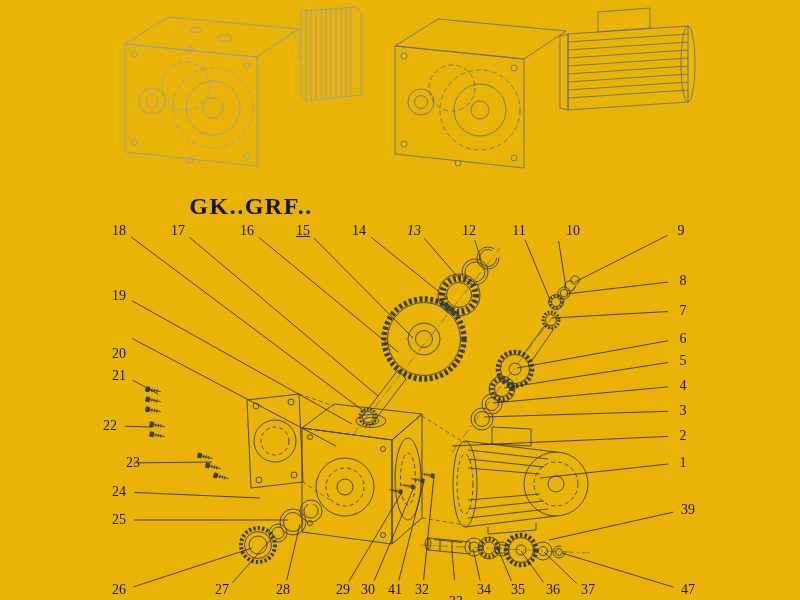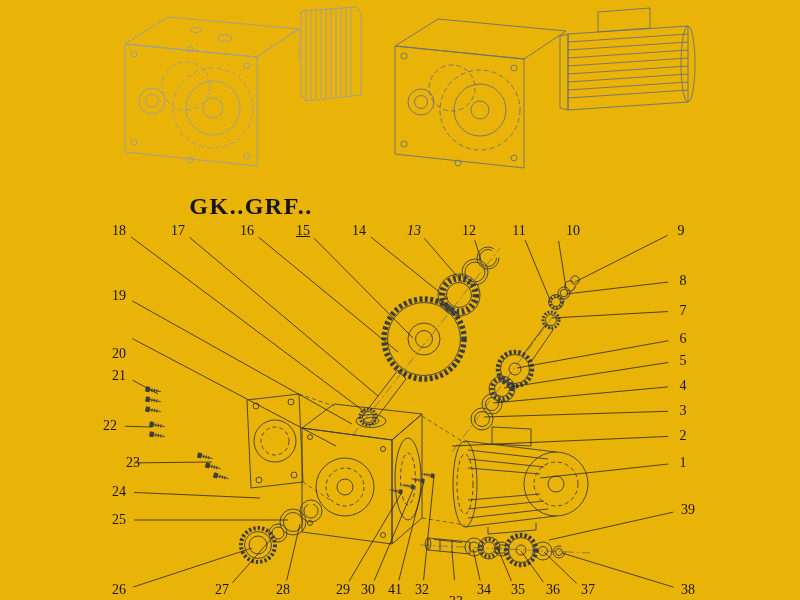--- a/index.html
+++ b/index.html
@@ -289,15 +289,15 @@
       <div class="callout" style="left: 283px; top: 590px;">28</div>
       <div class="callout" style="left: 343px; top: 590px;">29</div>
       <div class="callout" style="left: 368px; top: 590px;">30</div>
       <div class="callout" style="left: 395px; top: 590px;">41</div>
       <div class="callout" style="left: 422px; top: 590px;">32</div>
       <div class="callout" style="left: 456px; top: 590px; margin-top: 12px;">33</div>
       <div class="callout" style="left: 484px; top: 590px;">34</div>
       <div class="callout" style="left: 518px; top: 590px;">35</div>
       <div class="callout" style="left: 553px; top: 590px;">36</div>
       <div class="callout" style="left: 588px; top: 590px;">37</div>
-      <div class="callout" style="left: 688px; top: 590px;">38</div>
+      <div class="callout" style="left: 688px; top: 590px;">47</div>
     </div>
 </div>
 
 </body></html>

